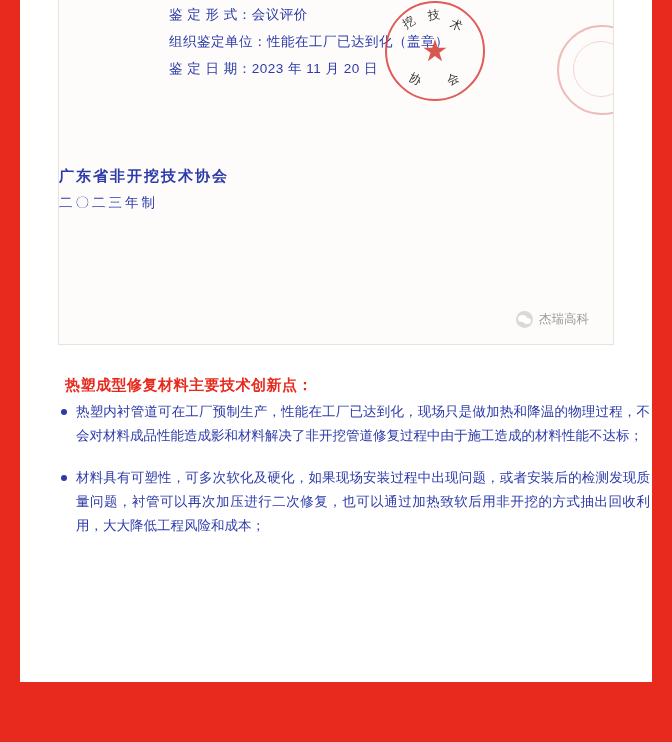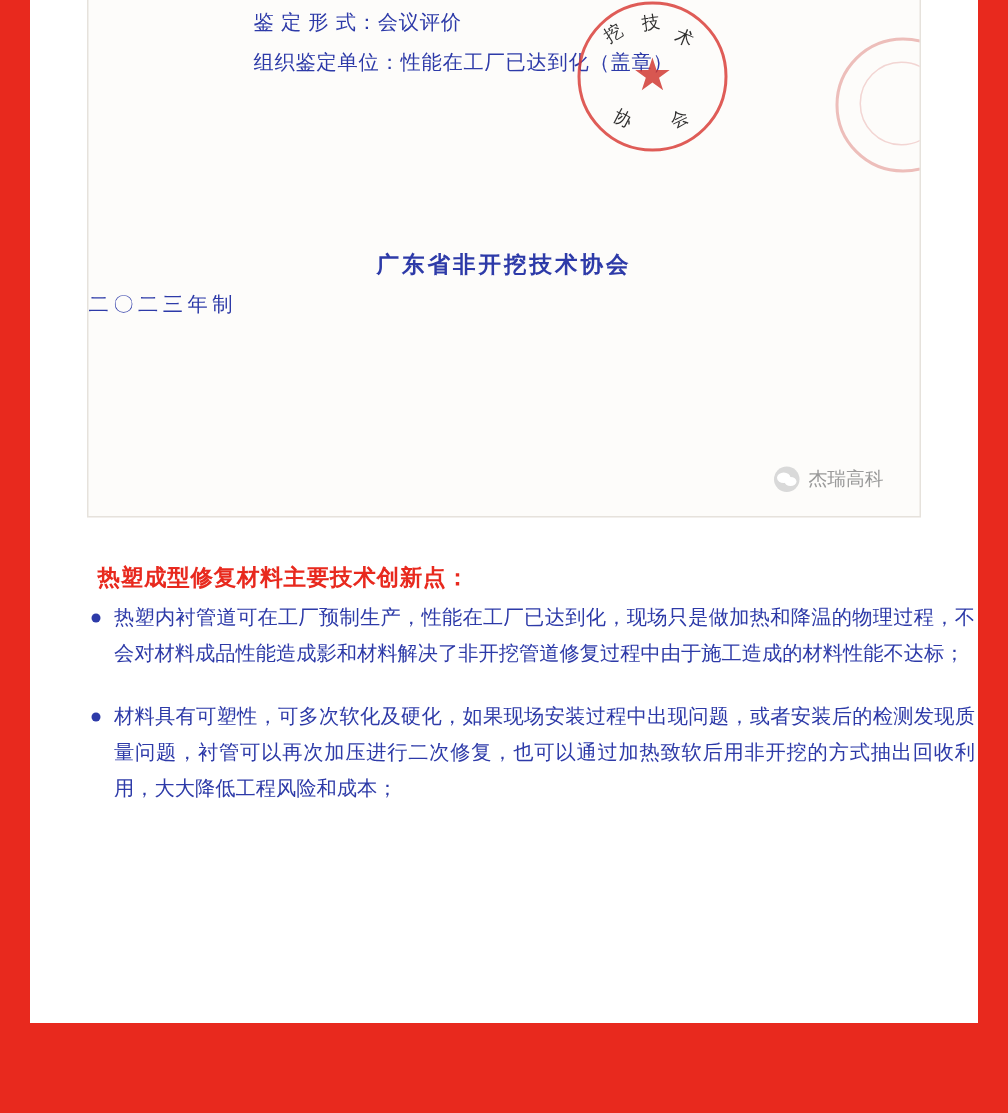--- a/index.html
+++ b/index.html
@@ -57,21 +57,21 @@
     white-space: nowrap;
     letter-spacing: 0.5px;
   }
 
   
   .cert-org {
     position: absolute;
     left: 0;
     right: 0;
     top: 176px;
-    text-align: center;
+    text-align: left;
     color: #2d3aa8;
     font-size: 15px;
     font-weight: bold;
     letter-spacing: 2px;
   }
   .cert-year {
     position: absolute;
     left: 0;
     right: 0;
     top: 203px;
@@ -224,20 +224,21 @@
 <div class="side-right"></div>
 
 <div class="page">
 
   <div class="cert">
     <div class="cert-inner">
 
       <div class="cert-lines">
         <div class="cert-line">鉴  定 形  式：会议评价</div>
         <div class="cert-line">组织鉴定单位：性能在工厂已达到化（盖章）</div>
+        <div class="cert-line">鉴   定  日  期：2023 年 11 月 20 日</div>
       </div>
 
       <div class="seal">
         <span class="st st1">挖</span>
         <span class="st st2">技</span>
         <span class="st st3">术</span>
         <span class="st st4">协</span>
         <span class="st st5">会</span>
         <span class="seal-star">★</span>
       </div>

